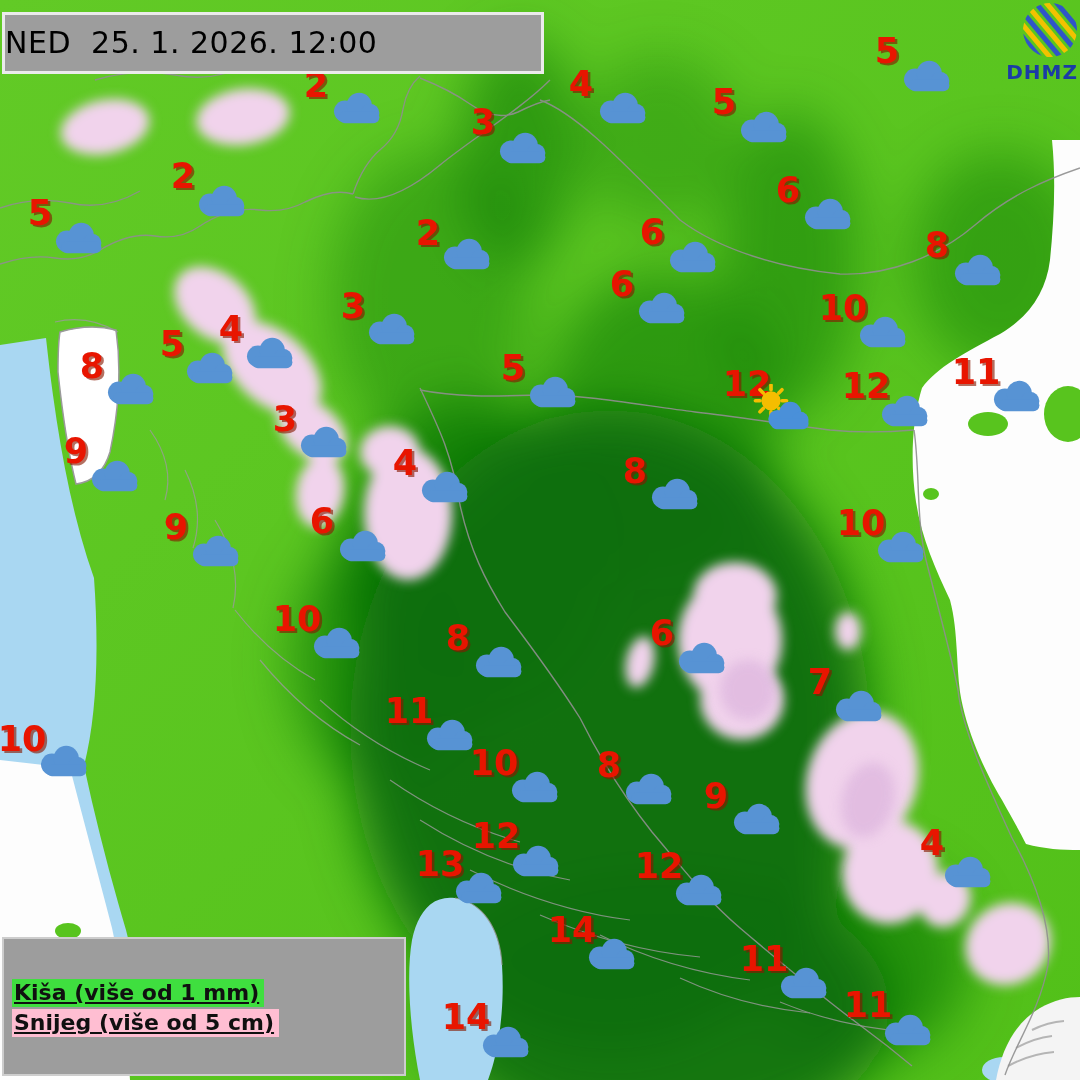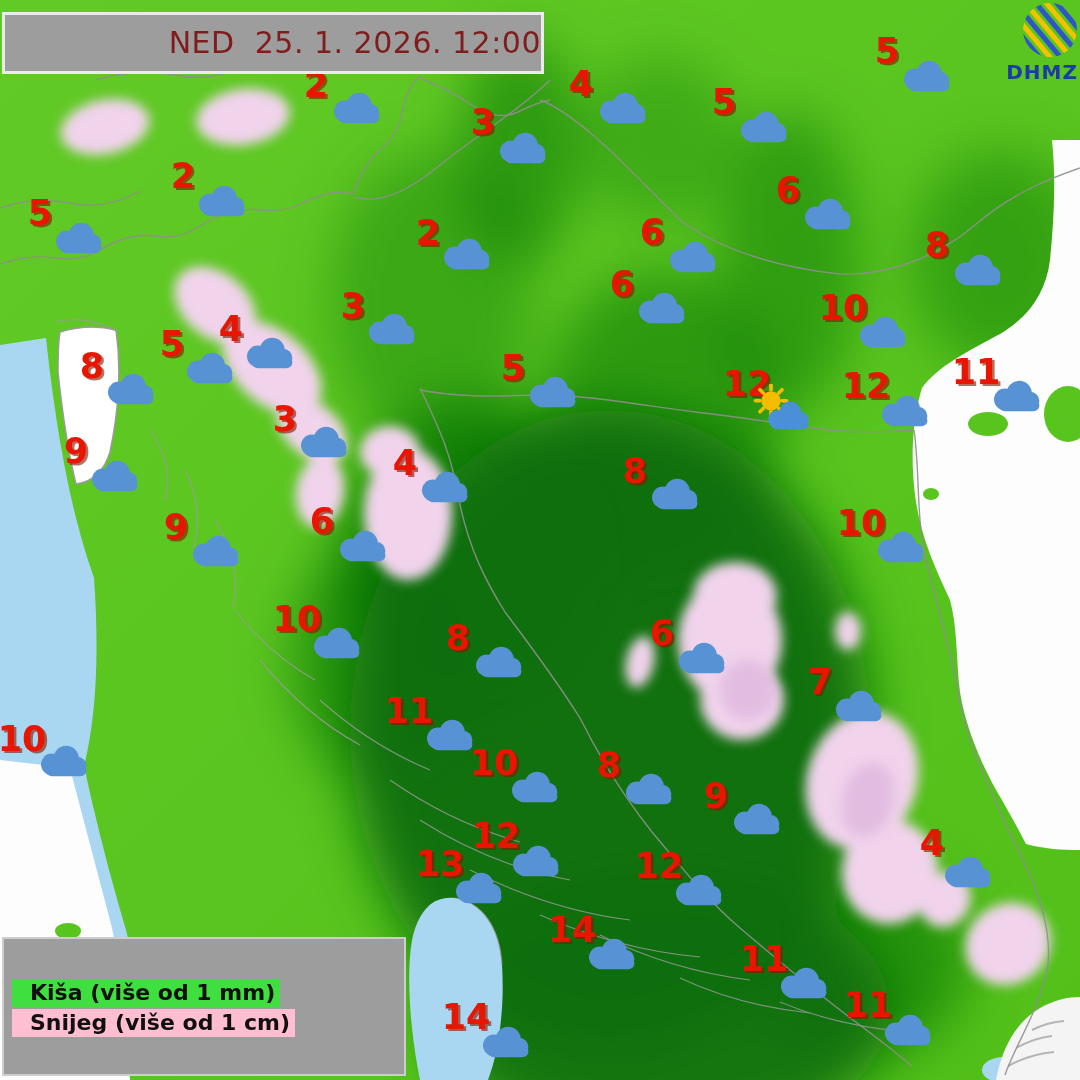--- a/index.html
+++ b/index.html
@@ -8,31 +8,31 @@
   svg.bg{position:absolute;left:0;top:0;}
   
   #stations{position:absolute;left:0;top:0;width:100%;height:100%;}
   .station-temp{position:absolute;transform:translate(-50%,-50%);
     font-weight:700;font-size:35px;line-height:1;color:#e81500;
     text-shadow:2.5px 2.5px 0 rgba(134,24,0,.62);white-space:nowrap;}
   .station-icon{position:absolute;transform:translate(-50%,-50%);}
   
   .banner{position:absolute;left:2px;top:12px;width:536px;height:56px;
     background:#9d9d9d;border:3px solid #ebebeb;box-sizing:content-box;
-    color:#7f1d1d;font-size:30px;letter-spacing:.5px;line-height:56px;
-    text-align:right;white-space:pre;}
+    color:#000000;font-size:30px;letter-spacing:.5px;line-height:56px;
+    text-align:left;white-space:pre;}
   
   .legend{position:absolute;left:2px;top:937px;width:404px;height:139px;
     background:#9d9d9d;border:2px solid #cdcdcd;box-sizing:border-box;
     padding:20px 0 0 8px;}
   .legend-title{color:#ffffff;font-weight:700;font-size:21px;white-space:nowrap;}
   .legend-item{display:block;margin-top:2px;}
   .legend-item:first-of-type{margin-top:20px;}
   .legend-chip{display:inline-block;font-weight:700;font-size:22px;color:#101010;
-    padding:1px 5px 2px 18px;line-height:25px;white-space:nowrap;}
+    padding:1px 5px 2px 2px;line-height:25px;white-space:nowrap;text-decoration:underline;}
   
   .logo{position:absolute;left:992px;top:2px;width:86px;height:80px;text-align:right;}
   .logo-text{color:#1b3ba6;font-weight:700;font-size:20px;letter-spacing:1px;margin-top:-2px;}
 </style>
 </head>
 <body>
 
 <div class="stage">
 
   <svg class="bg" width="1080" height="1080" viewBox="0 0 1080 1080">
@@ -390,17 +390,17 @@
       </g>
     </svg>
     <div class="logo-text">DHMZ</div>
   </div>
 
   <div class="legend">
     <span class="legend-item">
       <span class="legend-chip" style="background: rgb(63, 223, 63);">Kiša (više od 1 mm)</span>
     </span>
     <span class="legend-item">
-      <span class="legend-chip" style="background: rgb(255, 190, 210);">Snijeg (više od 1 cm)</span>
+      <span class="legend-chip" style="background: rgb(255, 190, 210);">Snijeg (više od 5 cm)</span>
     </span>
   </div>
 
 </div>
 
 </body></html>

